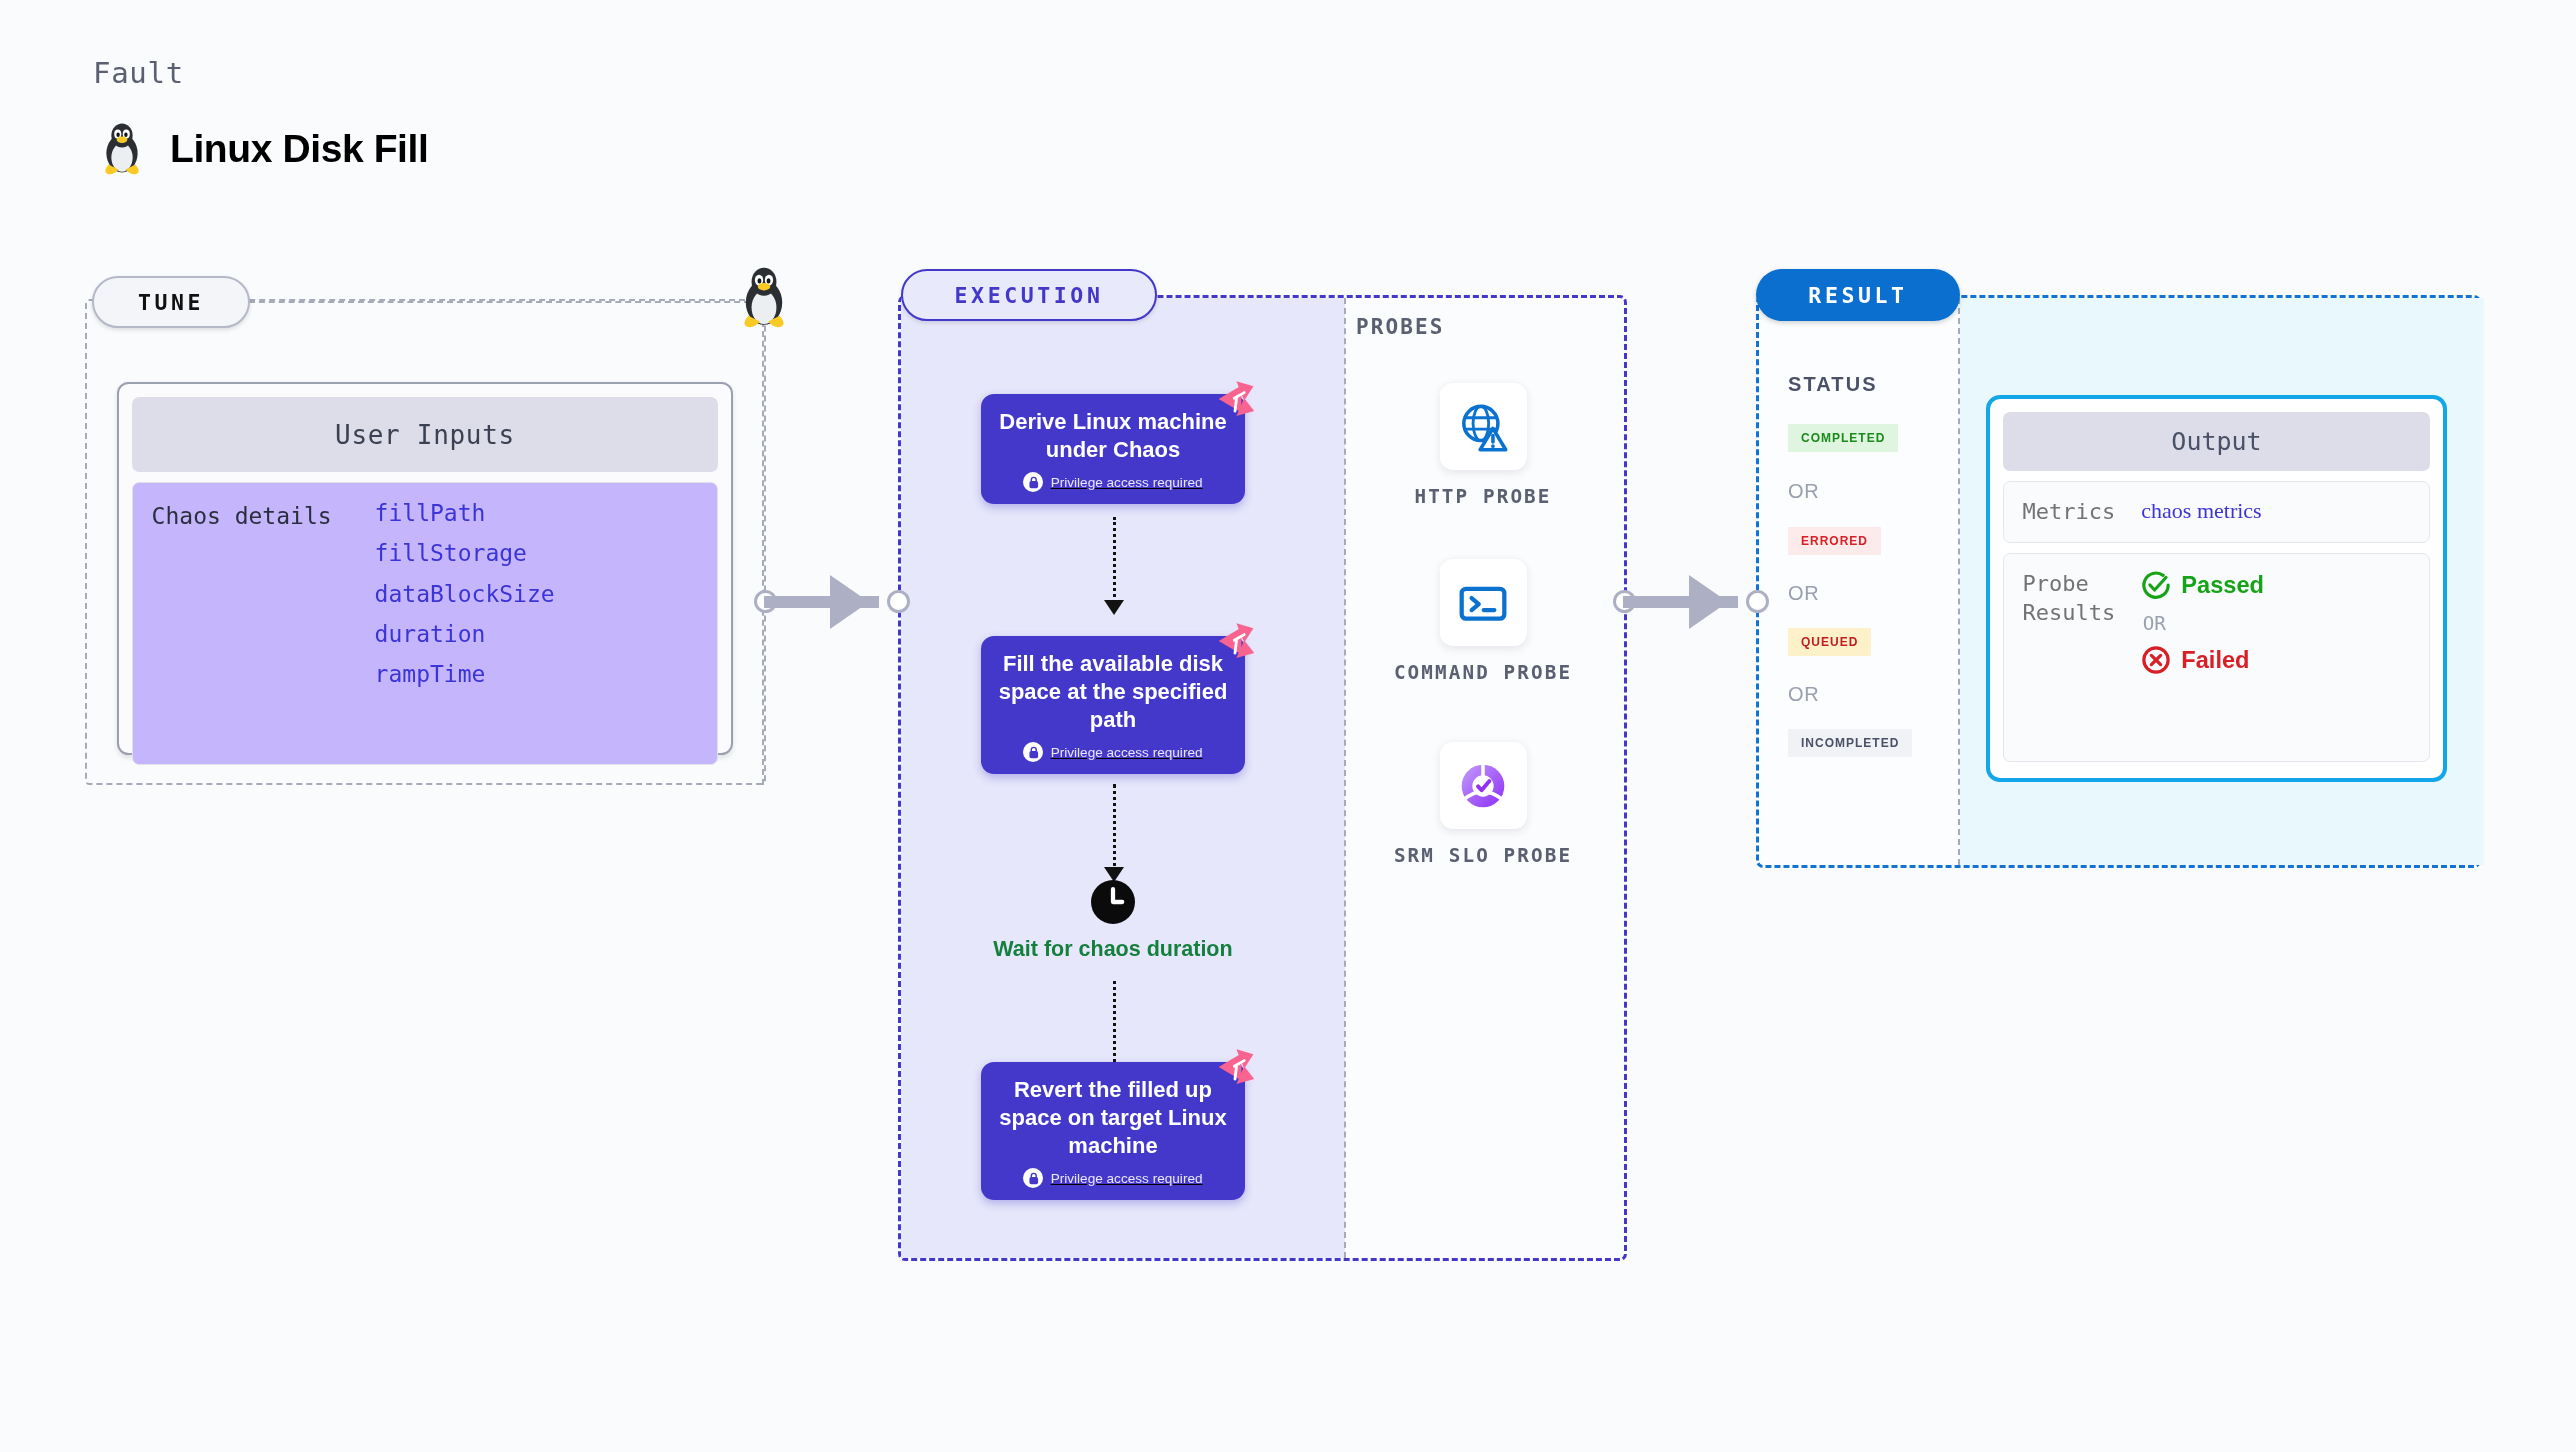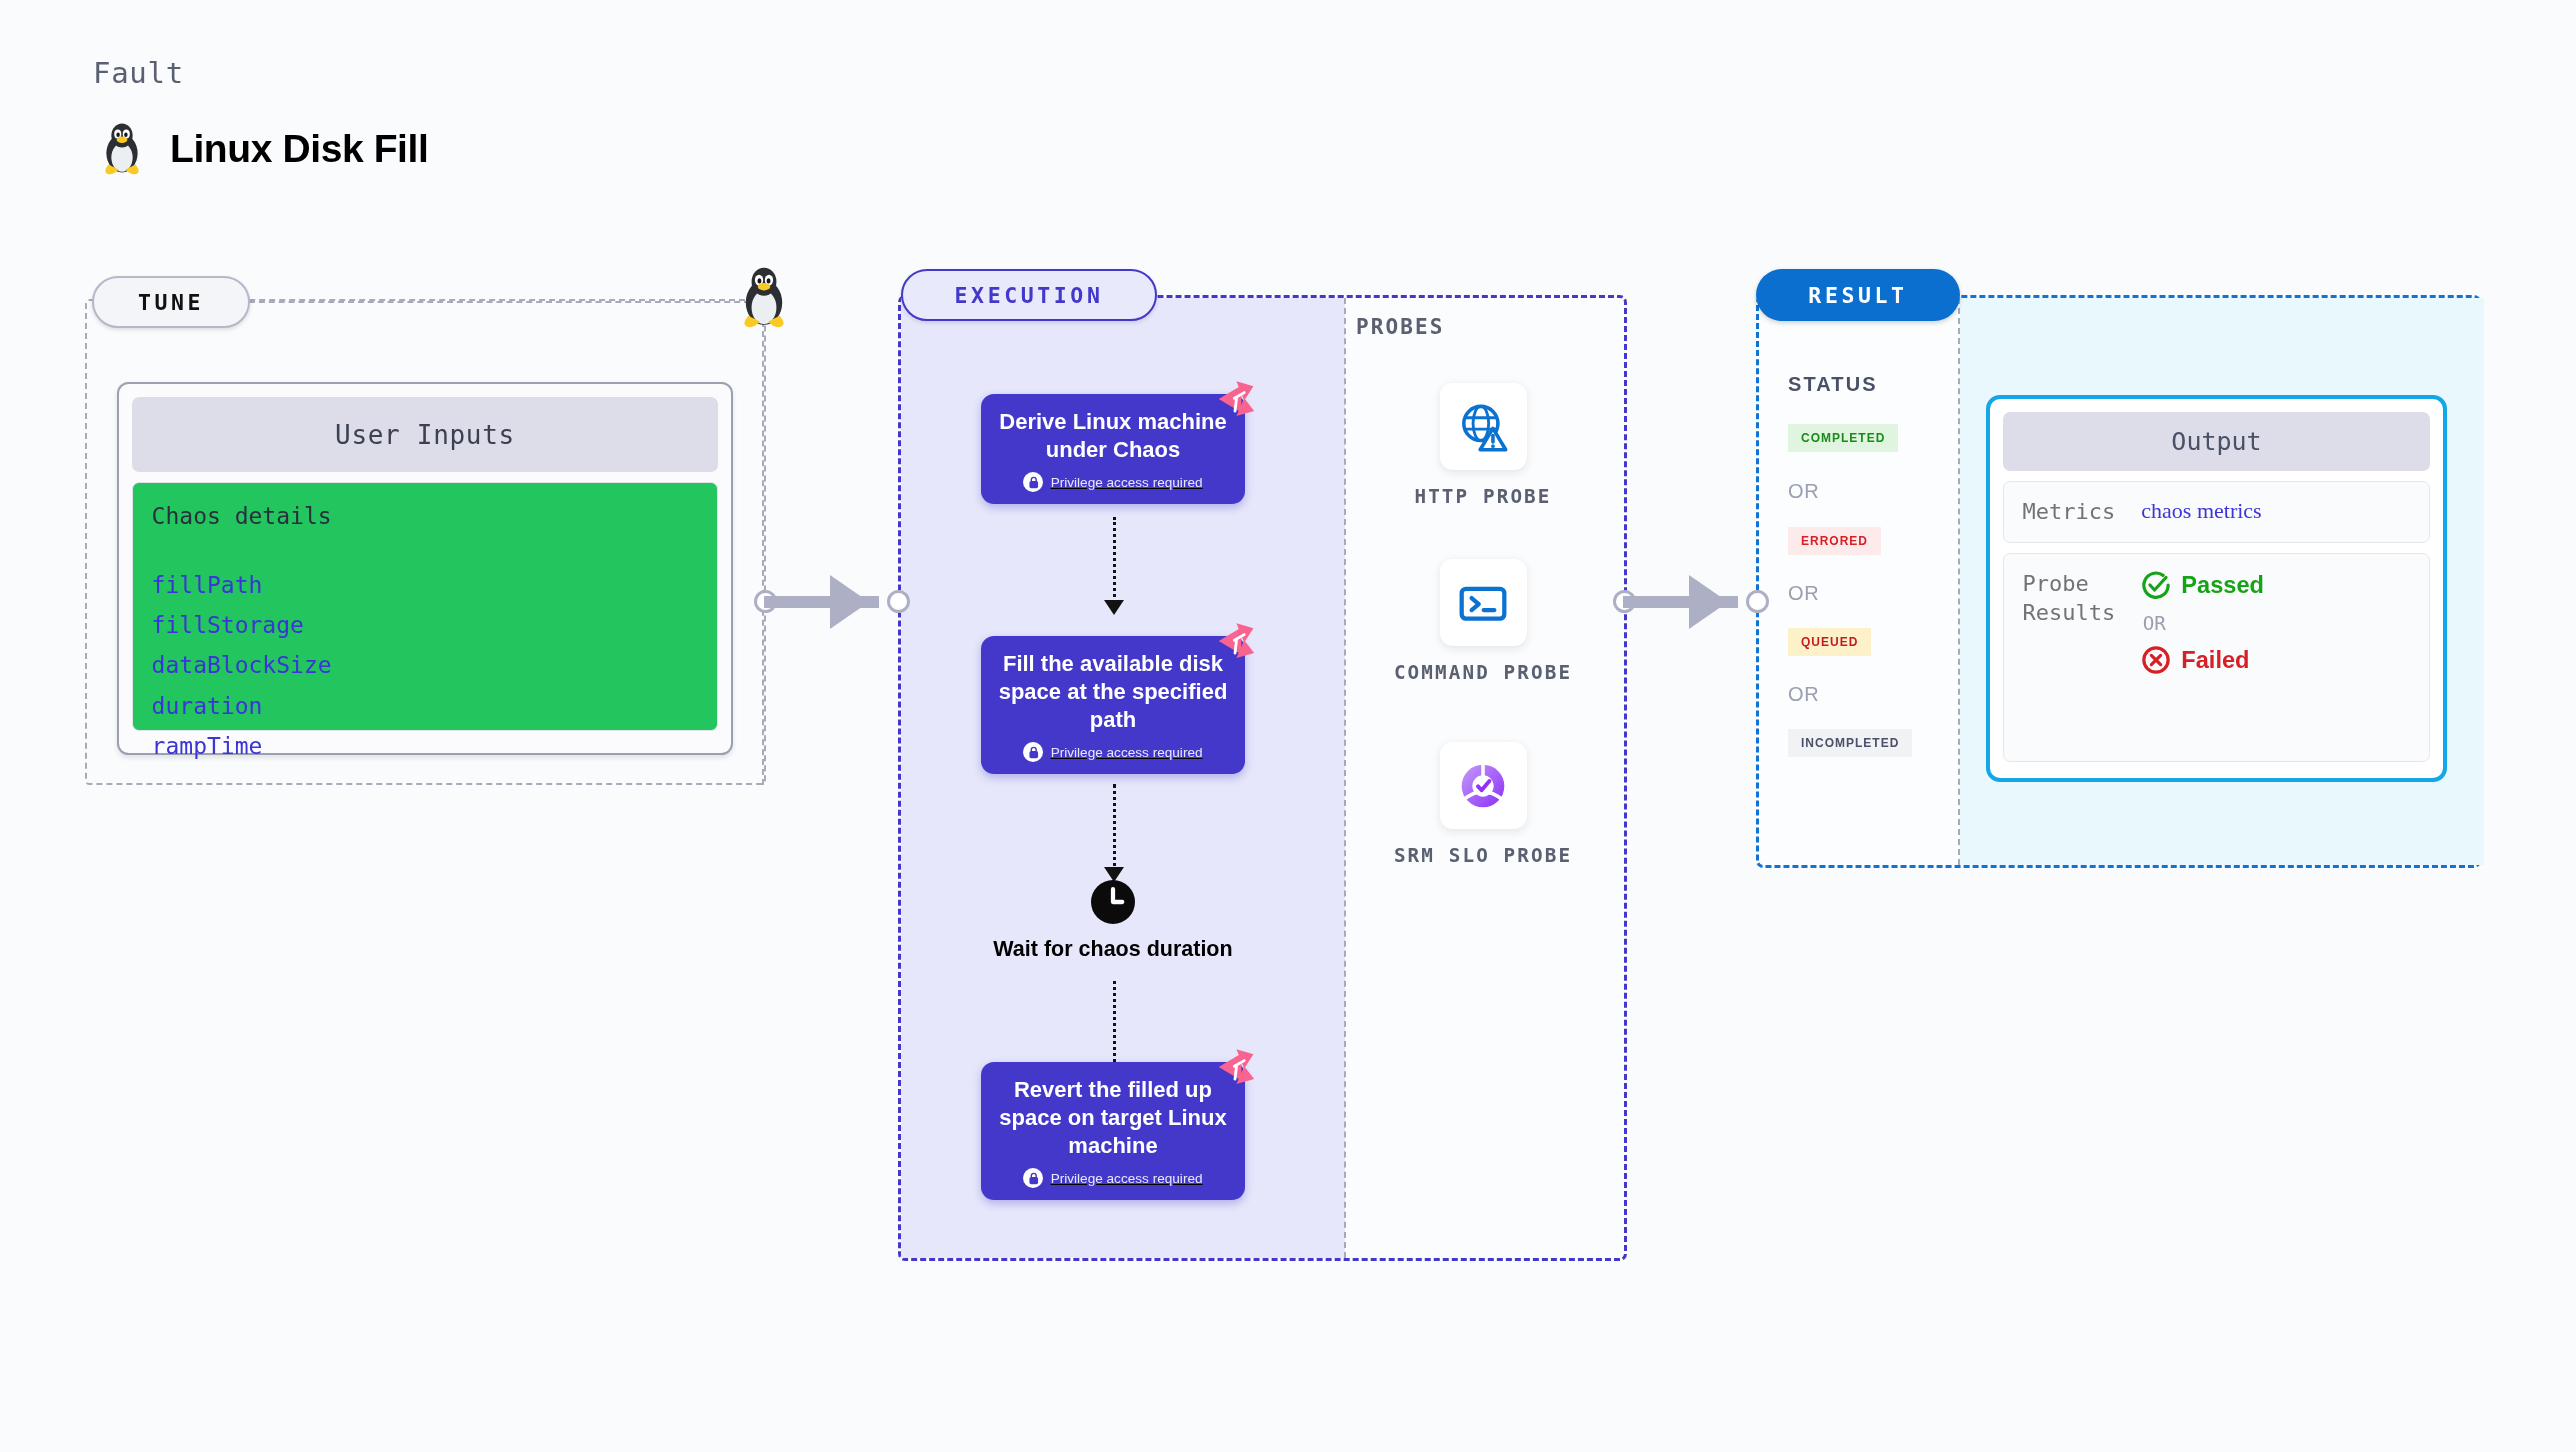--- a/index.html
+++ b/index.html
@@ -106,24 +106,24 @@
     box-shadow: 0 2.1px 5px rgba(0,0,0,.10);
     padding: 13px;
   }
   .tune-head {
     height: 75px; background: #dcdde8; border-radius: 7.2px;
     display: flex; align-items: center; justify-content: center;
     font-family: "DejaVu Sans Mono", monospace;
     font-size: 26px; color: #3b4152; letter-spacing: 0.7px;
   }
   .tune-body {
-    margin-top: 10px; height: 249px;
-    background: #22c55e; border: 1.4px solid #e1e3ec; border-radius: 7.2px;
+    margin-top: 10px; height: 283px;
+    background: #c4b5fd; border: 1.4px solid #e1e3ec; border-radius: 7.2px;
     padding: 17px 18.6px;
-    display: flex; gap: 43px; flex-direction: column;
+    display: flex; gap: 43px;
   }
   .tune-key {
     font-family: "DejaVu Sans Mono", monospace;
     font-size: 23px; color: #2a2f3d; white-space: nowrap; padding-top: 2.9px;
   }
   .tune-vals { display: flex; flex-direction: column; gap: 14.3px; }
   .tune-val {
     font-family: "DejaVu Sans Mono", monospace;
     font-size: 23px; color: #3b34d6;
   }
@@ -179,21 +179,21 @@
   }
   .varrow {
     position: absolute; width: 0; height: 0;
     border-left: 10.7px solid transparent;
     border-right: 10.7px solid transparent;
     border-top: 15.8px solid #121212;
   }
 
   .wait-node { position: absolute; text-align: center; width: 264px; }
   .wait-label {
-    margin-top: 10px; font-size: 21.5px; font-weight: bold; color: #000000; line-height: 1.25;
+    margin-top: 10px; font-size: 21.5px; font-weight: bold; color: #15803d; line-height: 1.25;
   }
 
   
   .probe { position: absolute; width: 186px; text-align: center; }
   .probe-icon-box {
     width: 87px; height: 87px; margin: 0 auto;
     background: #fff; border-radius: 13px;
     box-shadow: 0 2.9px 8.6px rgba(30,40,80,.10);
     display: flex; align-items: center; justify-content: center;
   }

